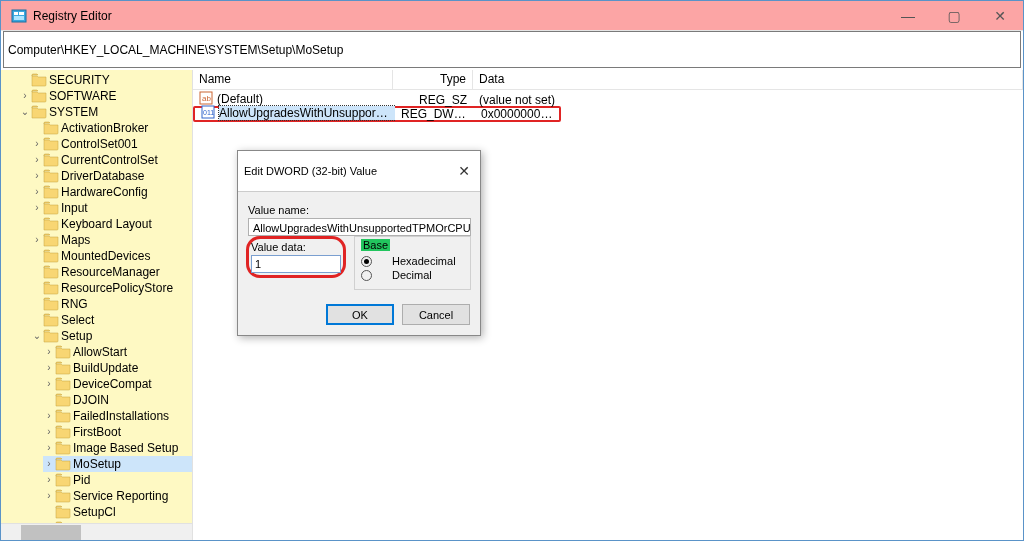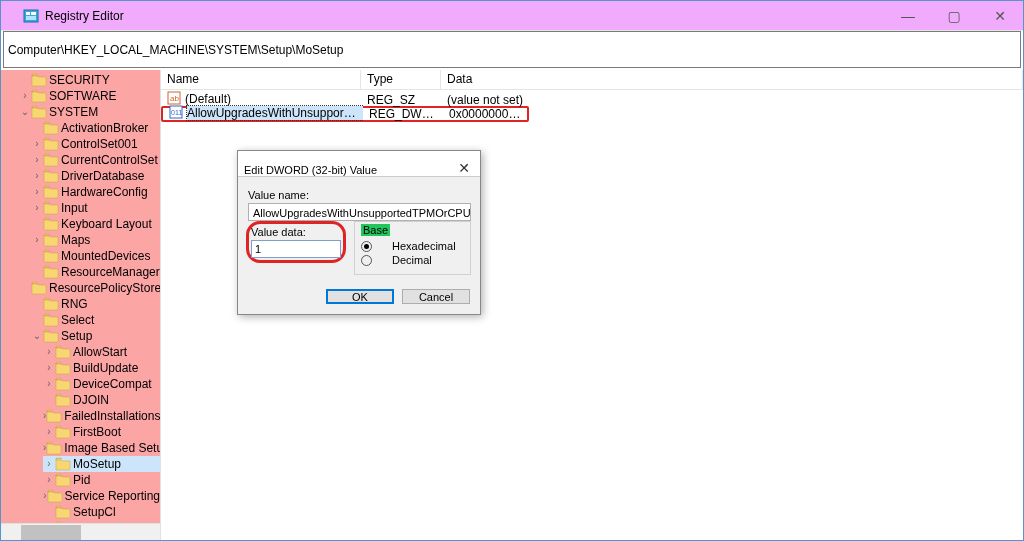--- a/index.html
+++ b/index.html
@@ -1,69 +1,69 @@
 <!DOCTYPE html>
 <html><head>
 <meta charset="utf-8">
 <style>
   * { box-sizing: border-box; }
   html, body { margin: 0; padding: 0; font-family: "Segoe UI", Tahoma, sans-serif; font-size: 12px; background: #fff; color: #000; }
   .window { width: 1024px; height: 541px; border: 1px solid #5a93c8; position: relative; display: flex; flex-direction: column; overflow: hidden; }
-  .titlebar { height: 30px; display: flex; align-items: center; padding-left: 22px; background: #f0abfc; border-bottom: 1px solid #e5e5e5;}
+  .titlebar { height: 30px; display: flex; align-items: center; padding-left: 10px; background: #fca5a5; border-bottom: 1px solid #e5e5e5;}
   .titlebar .ico { width: 16px; height: 16px; margin-right: 6px; }
   .titlebar .title { flex: 0 0 auto; }
   .titlebar .spacer { flex: 1; }
   .winbtns { display: flex; height: 100%; }
   .winbtns > div { width: 46px; display: flex; align-items: center; justify-content: center; font-size: 14px; color: #555;}
   .menubar { height: 20px; display: flex; align-items: center; gap: 2px; padding: 0 4px; }
   .menubar > span { padding: 1px 6px; }
   .addrbar { height: 37px; border: 1px solid #7a7a7a; margin: 0 2px 2px 2px; padding: 0 4px; display: flex; align-items: center; font-size: 12px;}
   .content { flex: 1; display: flex; min-height: 0; background: #fff; }
-  .tree-pane { width: 160px; border-right: 1px solid #e1e1e1; overflow: hidden; position: relative; background:#fca5a5;}
+  .tree-pane { width: 192px; border-right: 1px solid #e1e1e1; overflow: hidden; position: relative; background:#fef9c3;}
   .tree { padding: 2px 0 0 0; font-size: 12px; white-space: nowrap; position: relative;}
   .tree ul { list-style: none; margin: 0; padding-left: 12px; }
   .tree li { position: relative; line-height: 16px; padding: 0;}
   .row { display: flex; align-items: center; height: 16px; }
   .row .tw { width: 12px; text-align: center; color: #666; font-size: 10px; cursor: default;}
   .row .ico { width: 16px; height: 14px; display: inline-flex; align-items: center; justify-content: center; margin: 0 2px 0 0; }
   .folder-svg { fill: #f8d673; stroke: #c7a23c; stroke-width: 0.5; }
   .row.sel { background: #cde5fa; }
   .list-pane { flex: 1; display: flex; flex-direction: column; min-width: 0; }
   .list-header { height: 20px; display: flex; background: #fff; border-bottom: 1px solid #e5e5e5; font-size: 12px;}
   .list-header > div { padding: 2px 6px; border-right: 1px solid #e5e5e5; }
   .col-name { width: 200px; }
-  .col-type { width: 80px; }
+  .col-type { width: 80px; text-align: right; }
   .col-data { flex: 1; }
   .list-body { flex: 1; padding: 2px 0; position: relative; }
   .listrow { display: flex; height: 16px; align-items: center; font-size: 12px;}
   .listrow > div { padding: 0 6px; overflow: hidden; text-overflow: ellipsis; white-space: nowrap; }
   .listrow.hl { border: 2px solid #e02424; border-radius: 2px; margin: -2px 0;}
   .val-ico { width:14px; height:18px; display:inline-block; margin-right:4px; vertical-align:middle;}
   .arrow { position: absolute; left: 170px; top: 84px; pointer-events: none; }
   .hscroll { position:absolute; bottom:0; left:0; right:0; height:17px; background:#f0f0f0; border-top:1px solid #e1e1e1; display:flex; align-items:center;}
   .hscroll .thumb{ width:60px; height:15px; background:#c1c1c1; margin-left:20px;}
   
   .dialog { position: absolute; left: 236px; top: 149px; width: 244px; background: #f0f0f0; border: 1px solid #888; box-shadow: 2px 2px 8px rgba(0,0,0,.3); font-size: 11px; z-index: 5;}
-  .dlg-title { height: 26px; background: #fff; border-bottom: 1px solid #ccc; display: flex; align-items: flex-end; padding: 0 6px; gap: 20px;}
+  .dlg-title { height: 41px; background: #fff; border-bottom: 1px solid #ccc; display: flex; align-items: center; padding: 0 6px; gap: 20px;}
   .dlg-title .x { margin-left: auto; font-size: 14px; color: #333; padding: 0 4px;}
   .dlg-body { padding: 8px 9px 6px 10px; }
   .dlg-body .lbl { margin: 4px 0 2px 0; }
   .dlg-body .ro { border: 1px solid #b0b0b0; background: #fff; padding: 2px 4px; height: 18px; line-height: 14px;}
   .dlg .fieldwrap { display:flex; gap: 10px; margin-top:2px;}
   .dlg .left { flex: 0 0 96px; }
   .dlg .right { flex: 1; }
   .dlg .inp { border: 1px solid #7a9fd0; background: #fff; padding: 1px 3px; height: 18px; line-height: 14px; display:block;}
   .redbox { border: 3px solid #e02424; border-radius: 14px; padding: 2px; margin:-2px;}
   .dlg .fieldset-base { border: 1px solid #d0d0d0; padding: 4px 6px 6px 6px; margin-top: -2px;}
   .dlg .legend { position: relative; top: -2px; padding: 0 2px; background: #22c55e; display: inline-block; }
   .radio { display: flex; align-items: center; gap: 20px; margin: 2px 0; }
   .radio .r { width:11px; height:11px; border:1px solid #555; border-radius:50%; position:relative;}
   .radio .r.on::after{ content:""; position:absolute; inset:2px; border-radius:50%; background:#000;}
   .dlg-buttons { display:flex; justify-content:flex-end; gap:8px; padding: 8px 10px 10px 10px; }
-  .btn { min-width: 68px; height: 15px; border: 1px solid #adadad; background: #e1e1e1; display:inline-flex; align-items:center; justify-content:center; font-size:11px;}
+  .btn { min-width: 68px; height: 21px; border: 1px solid #adadad; background: #e1e1e1; display:inline-flex; align-items:center; justify-content:center; font-size:11px;}
   .btn.def { border: 1px solid #0078d7; box-shadow: 0 0 0 1px #0078d7 inset;}
 </style>
 </head>
 <body>
 
 <div class="window">
 
   <div class="titlebar">
     <svg class="ico" viewBox="0 0 16 16">
         <rect x="1" y="2" width="14" height="12" fill="#3ba8e0" stroke="#1c6fa0"></rect>

